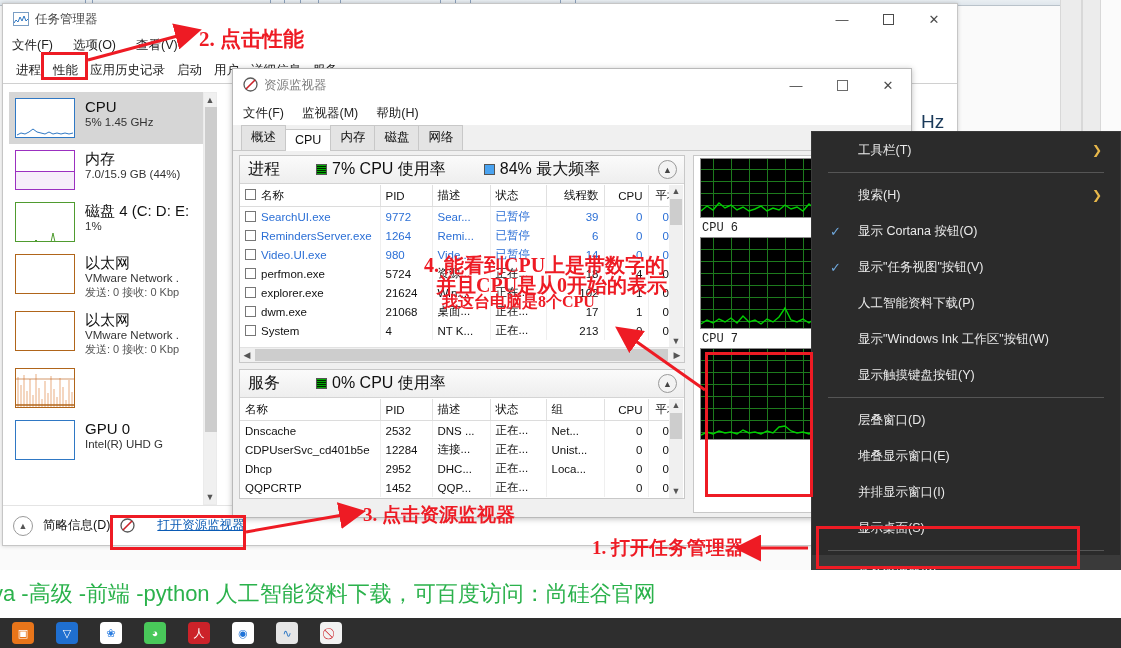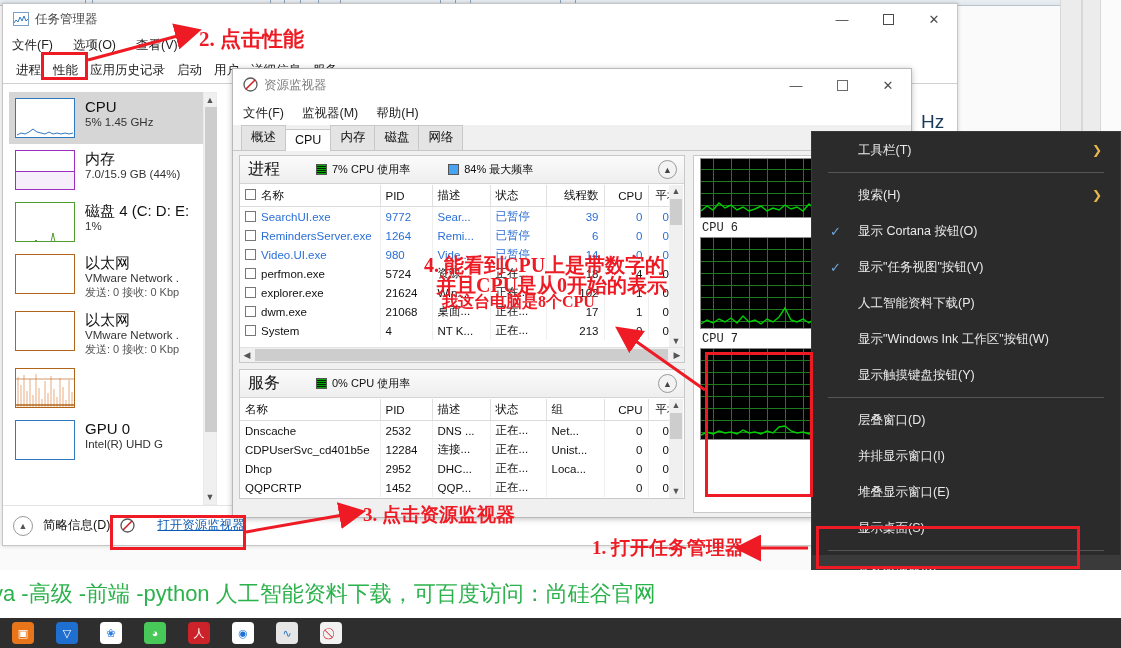--- a/index.html
+++ b/index.html
@@ -80,21 +80,21 @@
 
   #rm-content { position:absolute; left:0; right:0; top:82px; bottom:0; background:#f0f0f0;
     display:flex; }
   #rm-left { position:relative; width:452px; padding:4px 0 0 6px; }
   #rm-right { position:relative; flex:1;font-family:Liberation Mono, monospace; }
 
   .panel { background:#fff; border:1px solid #c8c8c8; margin-bottom:6px; }
   .panel-head { height:28px; background:linear-gradient(#fbfbfb,#eeeeee);
     border-bottom:1px solid #d4d4d4; display:flex; align-items:center; position:relative; }
   .panel-head .ph-title { font-size:16px; margin-left:8px; color:#111; }
-  .panel-head .ph-stat { display:flex; align-items:center; gap:5px; font-size:11px; color:#111; }
+  .panel-head .ph-stat { display:flex; align-items:center; gap:5px; font-size:16px; color:#111; }
   .sw { width:11px; height:11px; border:1px solid #555; }
   .sw.green { background:repeating-linear-gradient(0deg,#0a0,#0a0 1px,#020 1px,#020 2px); }
   .sw.blue  { background:#4aa3f0; }
   .ph-chev { position:absolute; right:7px; top:4px; width:19px; height:19px; border-radius:50%;
     border:1px solid #9a9a9a; display:flex; align-items:center; justify-content:center;
     font-size:9px; color:#444; background:#f3f3f3; }
 
   table.grid { width:100%; border-collapse:collapse; font-size:11.5px; table-layout:fixed; }
   table.grid th { font-weight:normal; text-align:left; padding:3px 5px; border-right:1px solid #e0e0e0;
     border-bottom:1px solid #dcdcdc; background:#fff; color:#111; position:relative; }
@@ -611,24 +611,24 @@
     <span>显示"Windows Ink 工作区"按钮(W)</span>
   </div>
   <div class="mrow">
     <span>显示触摸键盘按钮(Y)</span>
   </div>
   <div class="msep"></div>
   <div class="mrow">
     <span>层叠窗口(D)</span>
   </div>
   <div class="mrow">
+    <span>堆叠显示窗口(E)</span>
+  </div>
+  <div class="mrow">
     <span>并排显示窗口(I)</span>
-  </div>
-  <div class="mrow">
-    <span>堆叠显示窗口(E)</span>
   </div>
   <div class="mrow">
     <span>显示桌面(S)</span>
   </div>
   <div class="msep"></div>
   <div class="mrow" id="ctx-taskmgr-row">
     <span>任务管理器(K)</span>
   </div>
   <div class="msep"></div>
   <div class="mrow">

